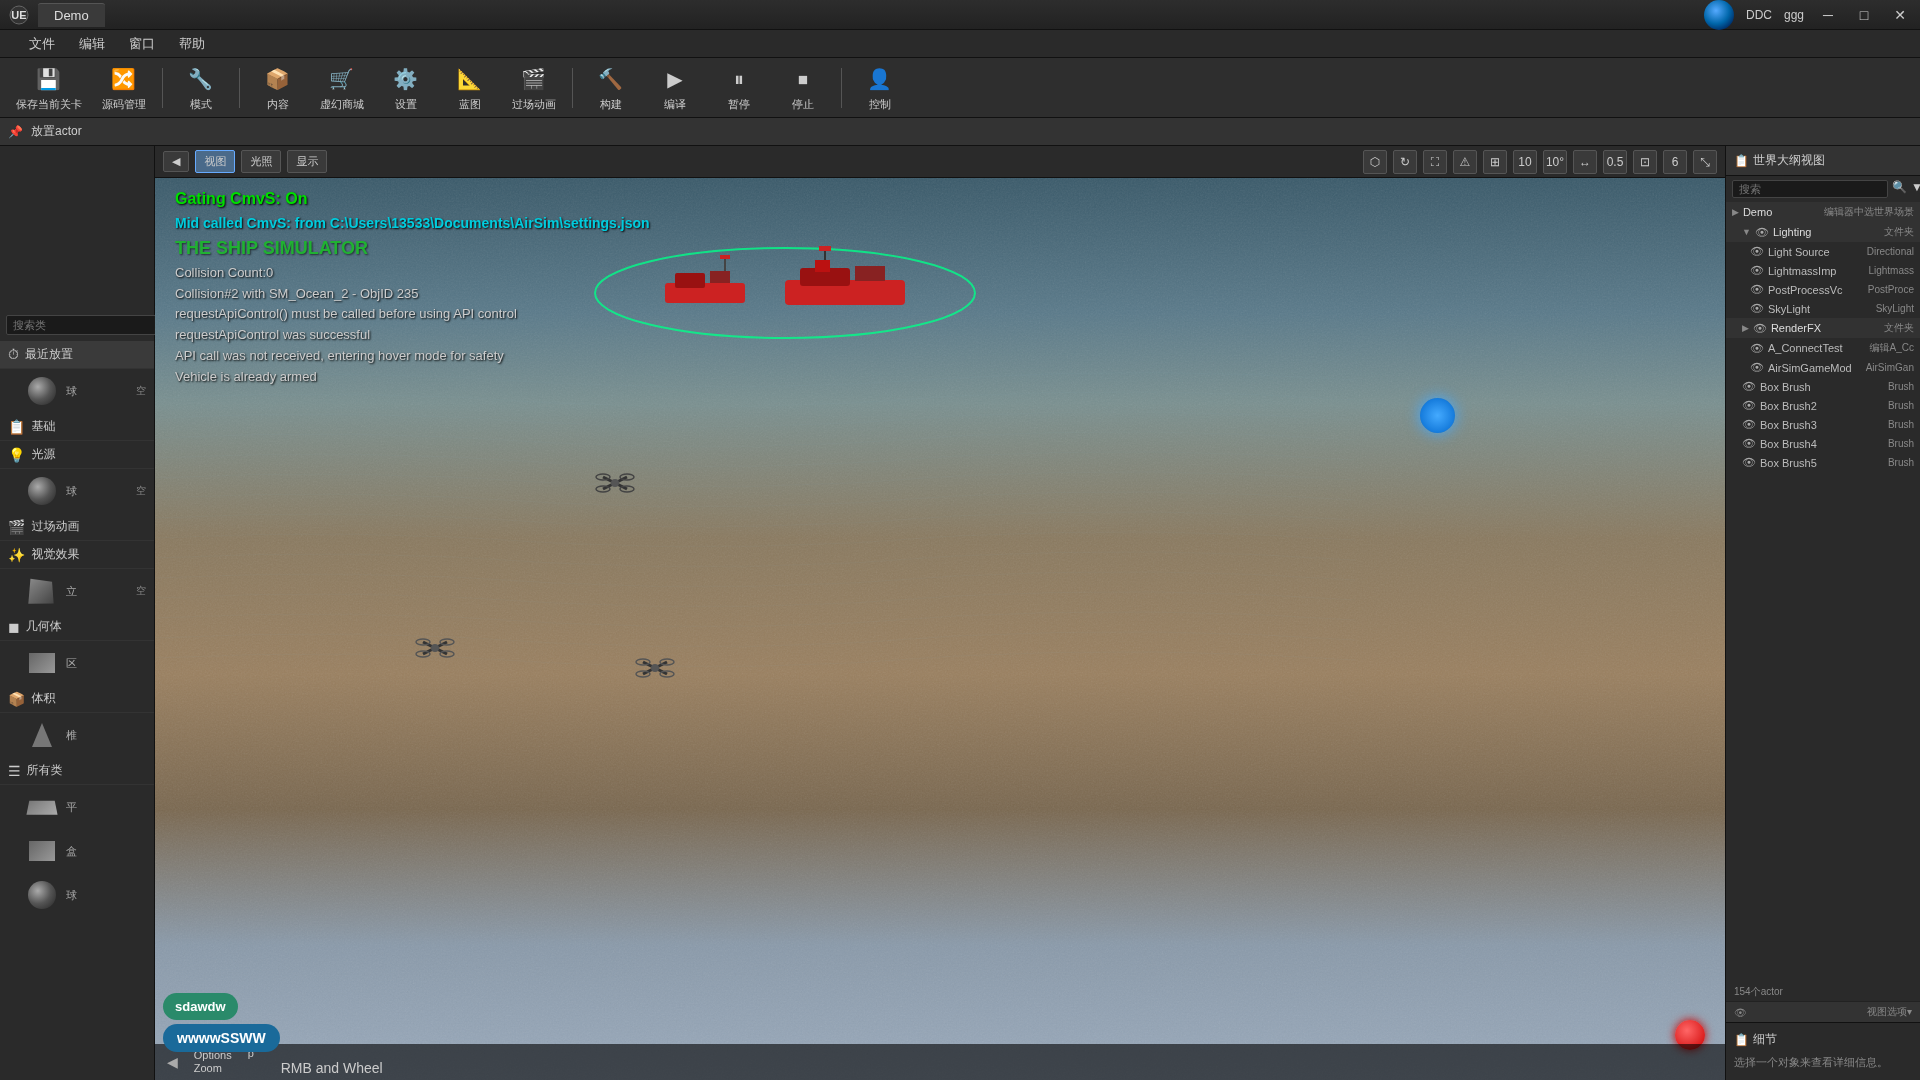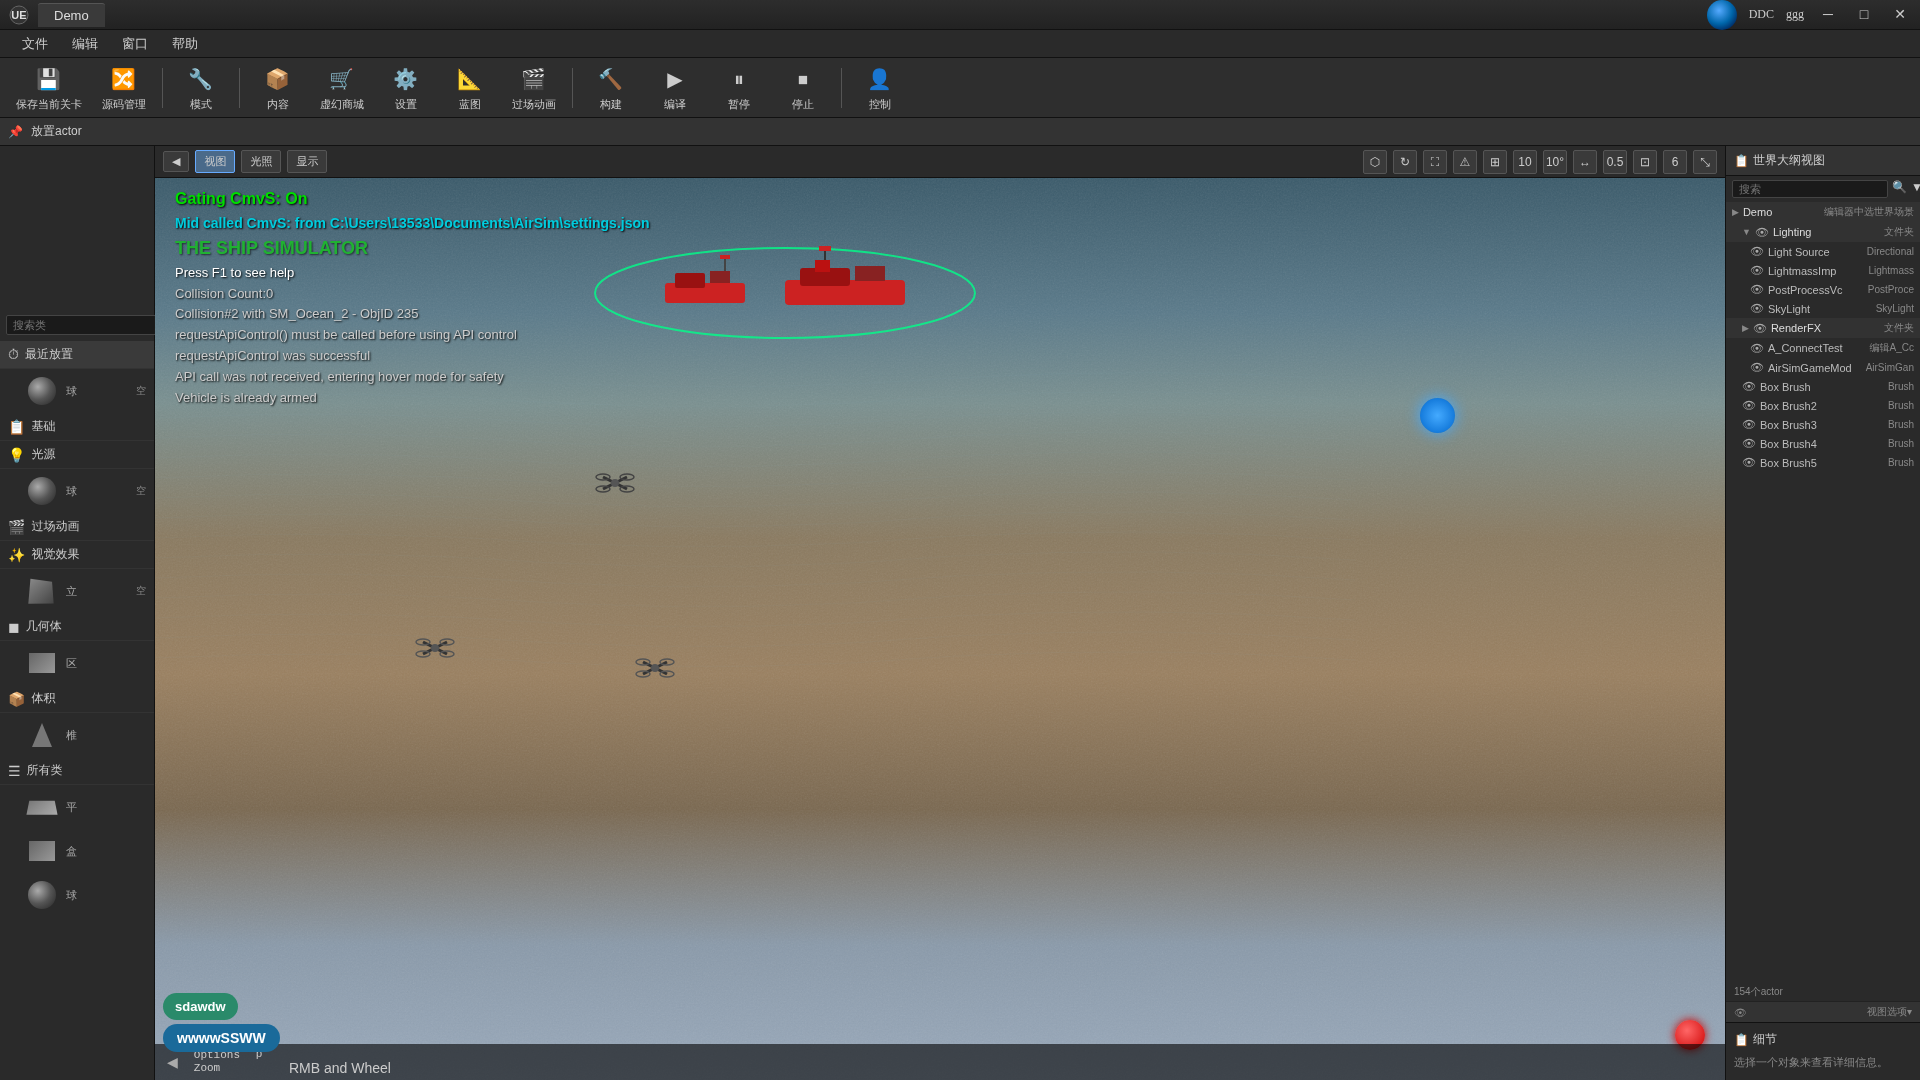--- a/index.html
+++ b/index.html
@@ -11,31 +11,31 @@
       display: flex; align-items: center; padding: 0 8px; gap: 8px;
       border-bottom: 1px solid #111;
     }
     #ue-logo { width: 22px; height: 22px; display: flex; align-items: center; justify-content: center; }
     #ue-logo svg { width: 20px; height: 20px; }
     #title-tab {
       background: #3a3a3a; padding: 4px 16px; border-radius: 3px 3px 0 0;
       font-size: 13px; color: #ddd; border-top: 1px solid #555;
     }
     #title-bar-right {
-      margin-left: auto; display: flex; align-items: center; gap: 12px; font-family: Liberation Serif, serif;
+      margin-left: auto; display: flex; align-items: center; gap: 12px;
     }
     #title-sphere { width: 30px; height: 30px; background: radial-gradient(circle at 40% 35%, #5af, #0066aa, #003); border-radius: 50%; }
     #ddc-label { color: #ccc; font-size: 12px; }
     #user-label { color: #ccc; font-size: 12px; }
     .win-btn { width: 24px; height: 20px; display: flex; align-items: center; justify-content: center; font-size: 14px; color: #ccc; cursor: pointer; }
 
     
     #menu-bar {
       width: 100%; height: 28px; background: #2a2a2a;
-      display: flex; align-items: center; padding: 0 12px; gap: 4px;
+      display: flex; align-items: center; padding: 0 19px; gap: 4px;
       border-bottom: 1px solid #111;
     }
     .menu-item { padding: 4px 10px; color: #ccc; cursor: pointer; font-size: 13px; border-radius: 3px; }
 
     
     #toolbar {
       width: 100%; height: 60px; background: #2e2e2e;
       display: flex; align-items: center; padding: 0 8px; gap: 4px;
       border-bottom: 1px solid #111;
     }
@@ -482,21 +482,20 @@
             <line x1="40" y1="2" x2="40" y2="-8" stroke="#333" stroke-width="2"></line>
             <rect x="34" y="-12" width="12" height="5" fill="#cc2222"></rect>
           </g>
         </svg>
       </div>
 
       <div id="console-overlay">
         <div class="console-line console-green">Gating CmvS: On</div>
         <div class="console-line console-cyan">Mid called CmvS: from C:\Users\13533\Documents\AirSim\settings.json</div>
         <div class="console-line console-green" style="font-size:18px;opacity:0.6">THE SHIP SIMULATOR</div>
-        <div class="console-line console-white">Press F1 to see help</div>
         <div class="console-line console-gray">Collision Count:0</div>
         <div class="console-line console-gray">Collision#2 with SM_Ocean_2 - ObjID 235</div>
         <div class="console-line console-gray">requestApiControl() must be called before using API control</div>
         <div class="console-line console-gray">requestApiControl was successful</div>
         <div class="console-line console-gray">API call was not received, entering hover mode for safety</div>
         <div class="console-line console-gray">Vehicle is already armed</div>
       </div>
 
       <div id="blue-dot"></div>
 
@@ -533,21 +532,21 @@
         </g>
       </svg>
 
       <div id="red-dot"></div>
 
       <div id="chat-bubble-1" style="background: rgb(42, 138, 106);">sdawdw</div>
       <div id="chat-bubble-2" style="background: rgb(26, 106, 154);">wwwwSSWW</div>
 
       <div id="viewport-bottom" style="position:absolute;bottom:0;left:0;right:0;height:36px;background:rgba(0,0,0,0.6);display:flex;align-items:center;padding:0 12px;gap:16px;">
         <span style="color:#aaa;font-size:14px;">◀</span>
-        <div style="display:flex;flex-direction:column;line-height:1.2;font-family:Liberation Mono, monospace;">
+        <div style="display:flex;flex-direction:column;line-height:1.2;">
           <span style="color:#ccc;font-size:11px;">Options</span>
           <span style="color:#ccc;font-size:11px;">Zoom</span>
         </div>
         <div style="display:flex;flex-direction:column;line-height:1.2;">
           <span style="color:#ccc;font-size:11px;">p</span>
           <span style="color:#ccc;font-size:14px;margin-left:33px;">RMB and Wheel</span>
         </div>
       </div>
     </div>
   </div>

